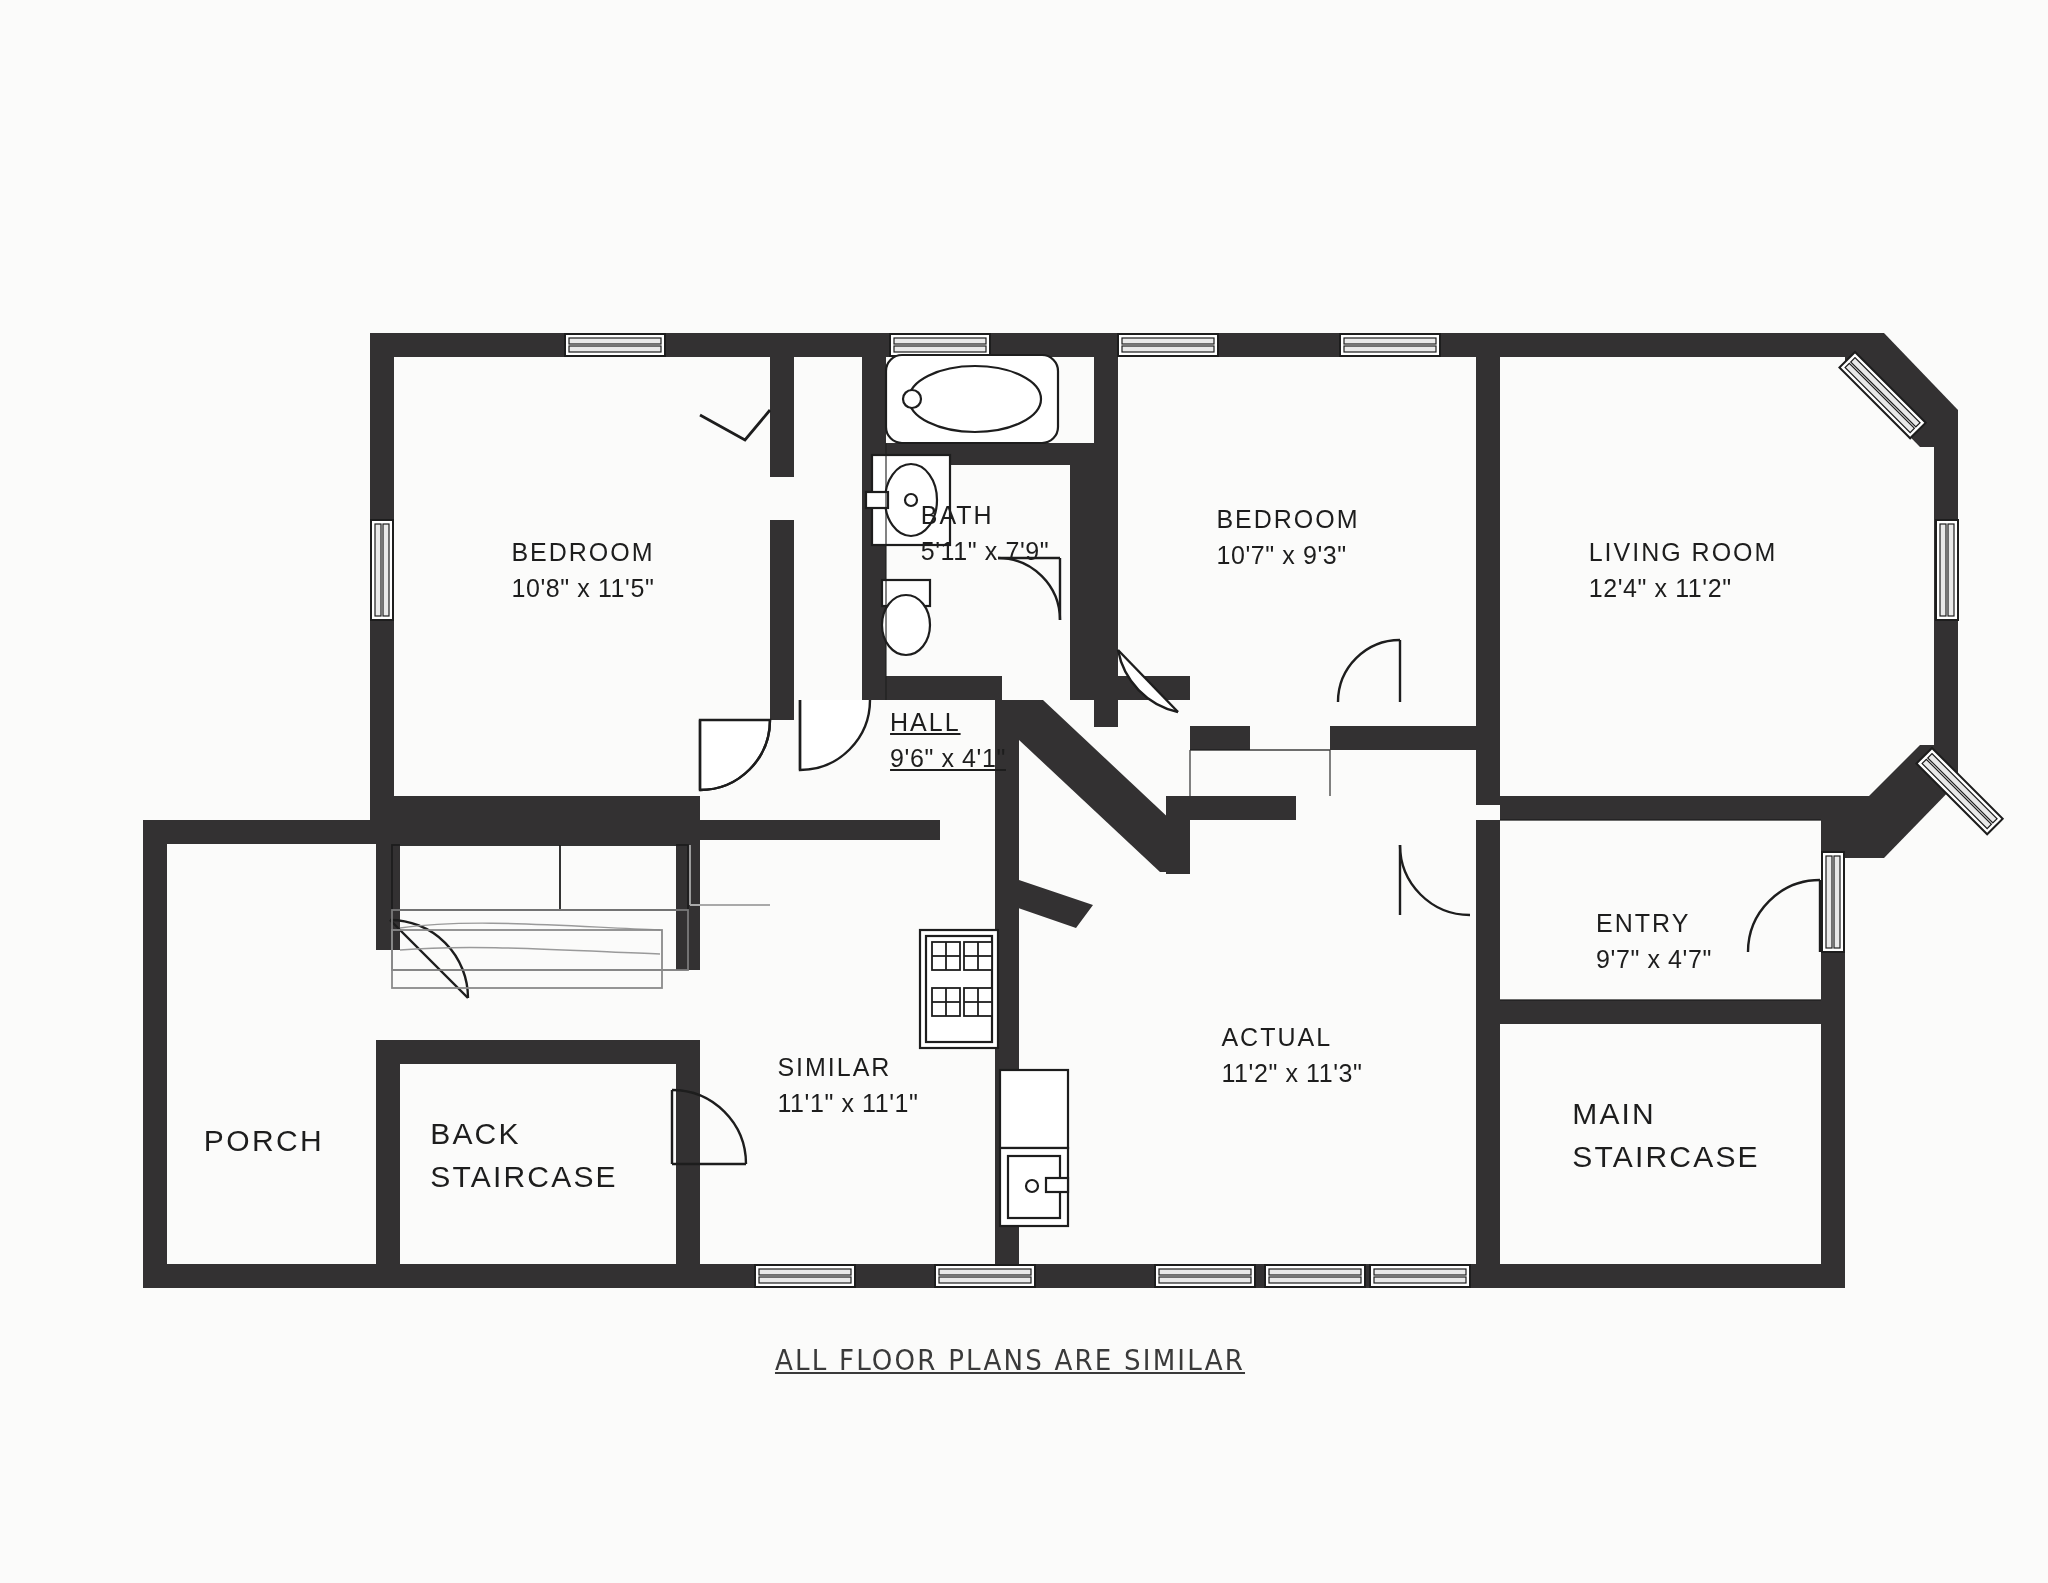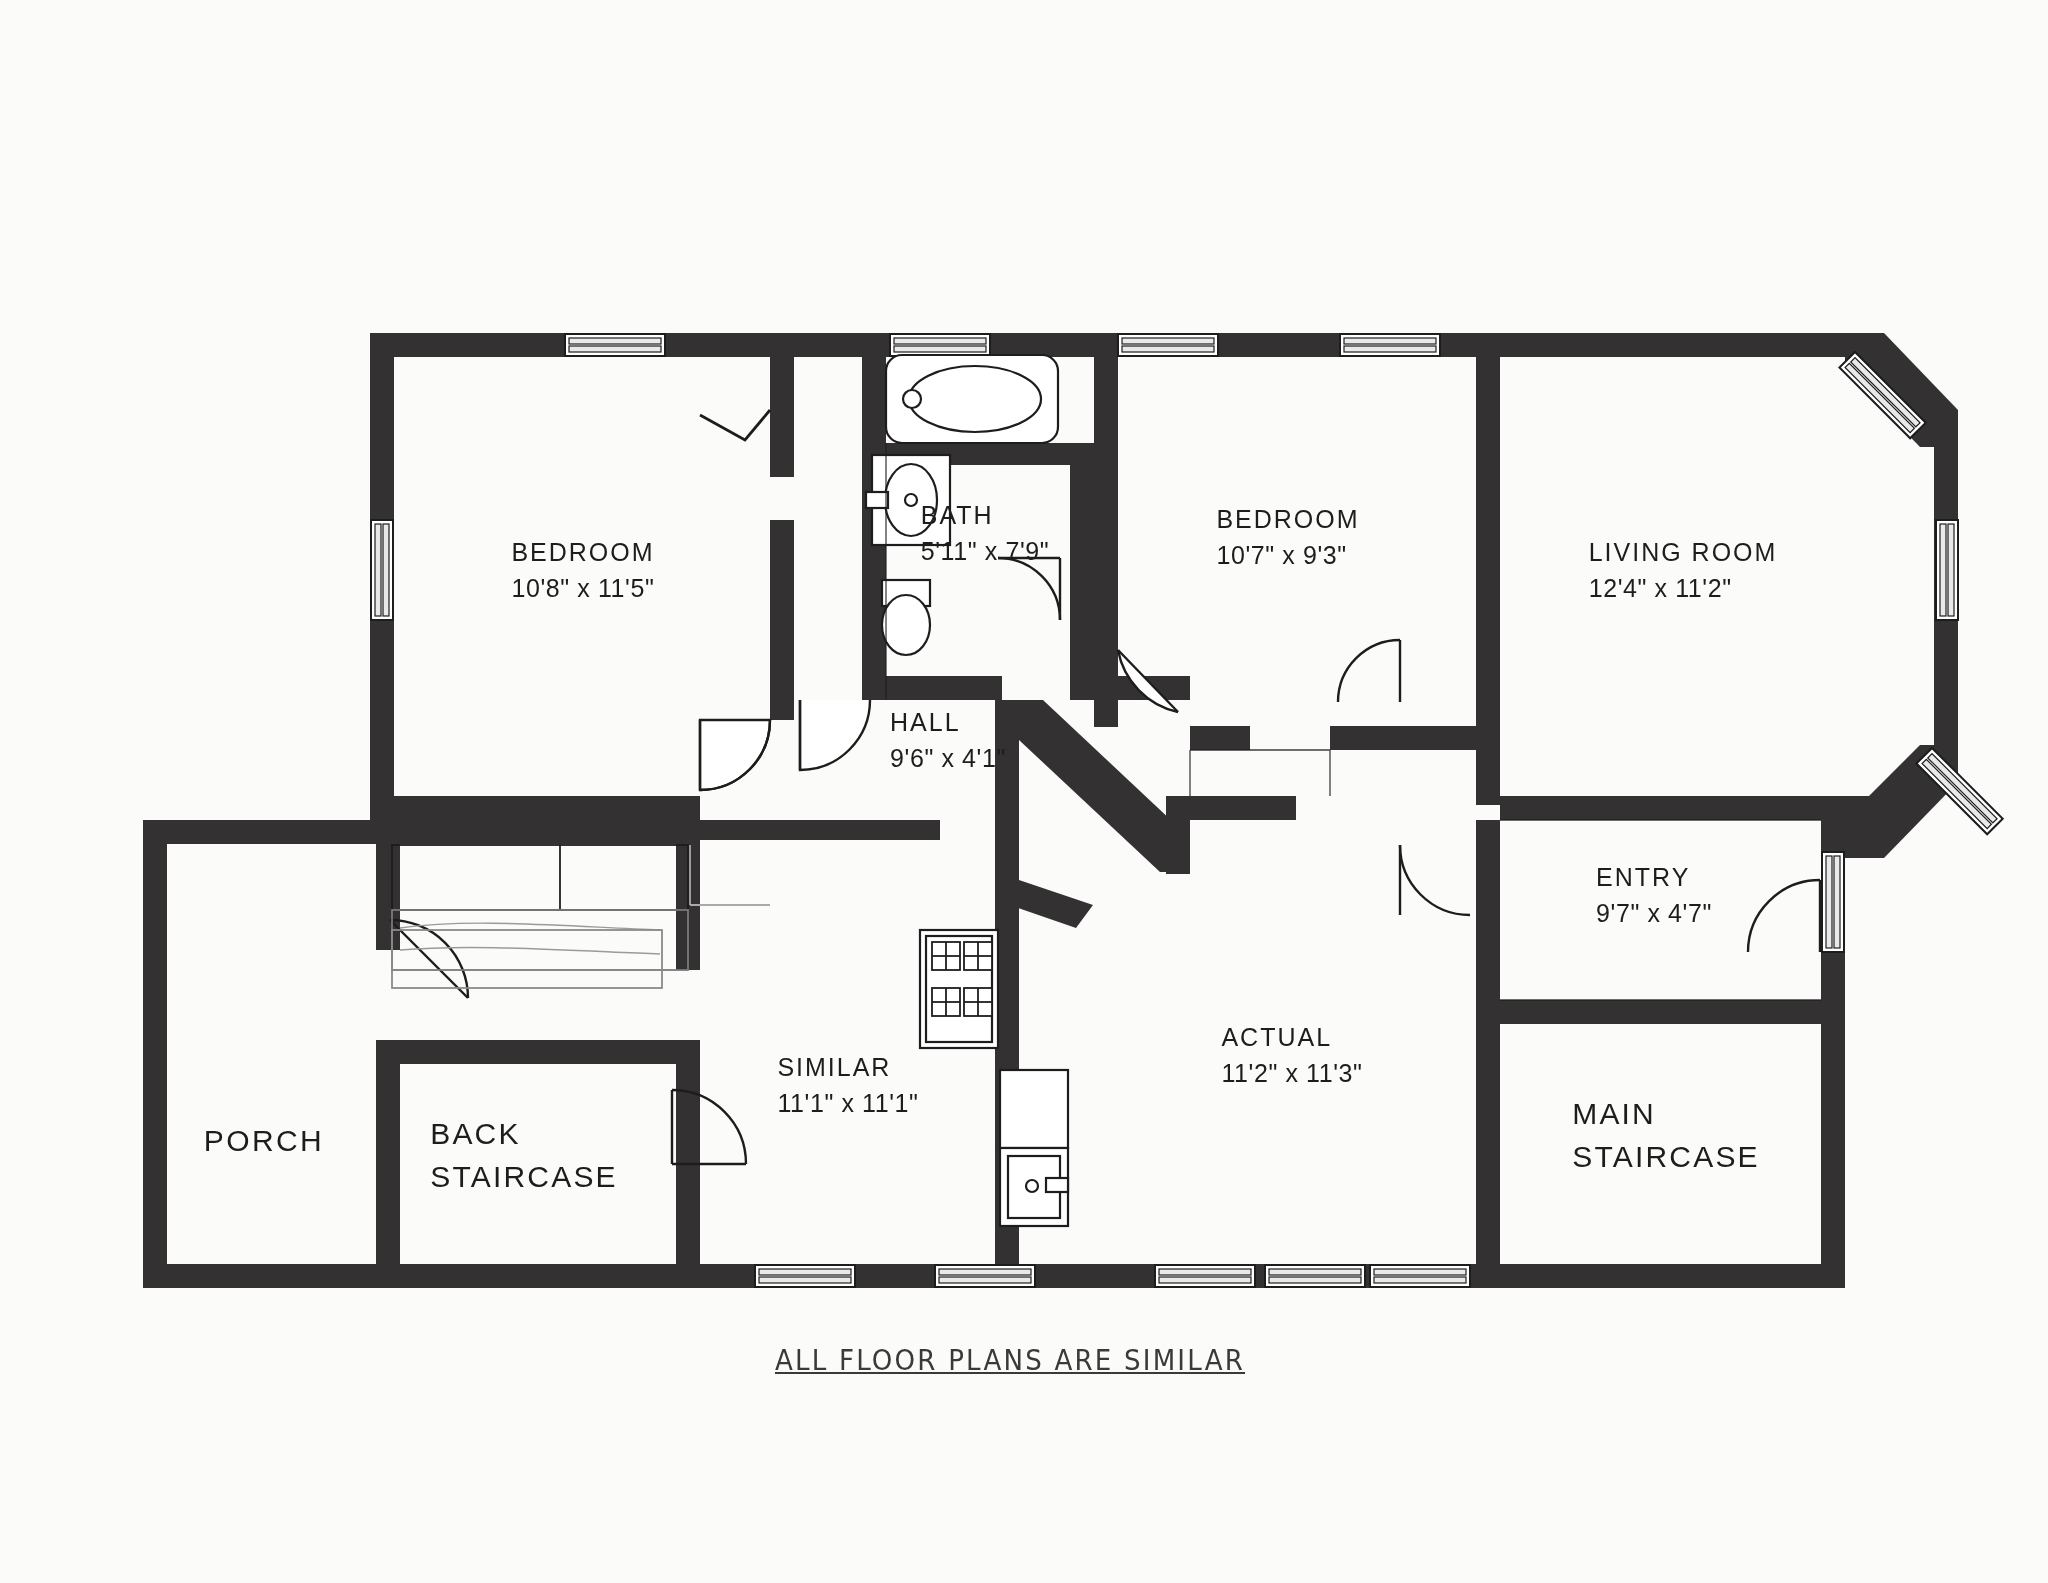--- a/index.html
+++ b/index.html
@@ -296,26 +296,26 @@
   <div class="room-label" style="left:1288px;top:537px;">
     <span class="rl-name">BEDROOM</span>
     <span class="rl-dim">10'7" x 9'3"</span>
   </div>
 
   <div class="room-label" style="left:1683px;top:570px;">
     <span class="rl-name">LIVING ROOM</span>
     <span class="rl-dim">12'4" x 11'2"</span>
   </div>
 
-  <div class="room-label" style="left:948px;top:740px;">
+  <div class="room-label" style="left:948px;top:740px;text-decoration:underline;">
     <span class="rl-name">HALL</span>
     <span class="rl-dim">9'6" x 4'1"</span>
   </div>
 
-  <div class="room-label" style="left:1654px;top:895px;">
+  <div class="room-label" style="left:1654px;top:941px;">
     <span class="rl-name">ENTRY</span>
     <span class="rl-dim">9'7" x 4'7"</span>
   </div>
 
   <div class="room-label" style="left:848px;top:1085px;">
     <span class="rl-name">SIMILAR</span>
     <span class="rl-dim">11'1" x 11'1"</span>
   </div>
 
   <div class="room-label" style="left:1292px;top:1055px;">

